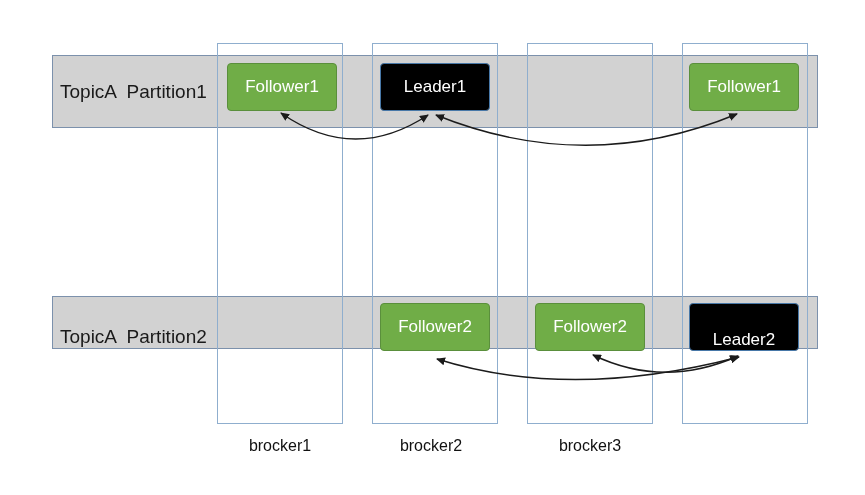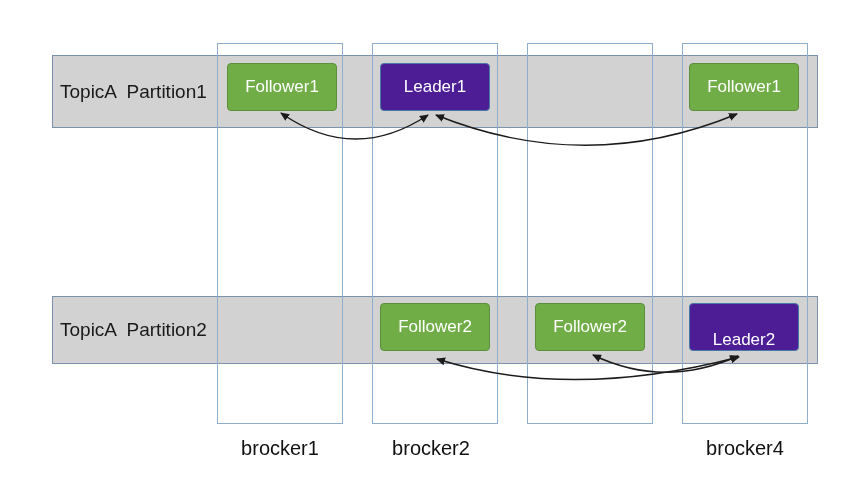--- a/index.html
+++ b/index.html
@@ -7,48 +7,48 @@
     position:relative; width:865px; height:495px; background:#ffffff;
     font-family:"Liberation Sans", sans-serif; overflow:hidden;
   }
   
   .band {
     position:absolute; left:52px; width:766px;
     background:#D2D2D2; border:1px solid #7C91AC; box-sizing:border-box;
     display:flex; align-items:center;
   }
   .band1 { top:55px;  height:73px; }
-  .band2 { top:296px; height:68px; }
+  .band2 { top:296px; height:53px;align-items:flex-end; }
   .band-label {
     padding-left:7px; font-size:19px; color:#1A1A1A; white-space:pre;
   }
   
   .col {
     position:absolute; top:43px; height:381px; width:126px;
     border:1px solid #8FAECE; box-sizing:border-box; background:transparent;
   }
   .col1 { left:217px; } .col2 { left:372px; } .col3 { left:527px; } .col4 { left:682px; }
   
   .node {
     position:absolute; width:110px; height:48px; border-radius:4px;
     display:flex; align-items:center; justify-content:center;
     color:#ffffff; font-size:17px; box-sizing:border-box;
   }
   .follower { background:#70AD47; border:1.5px solid #5A8F3C; }
-  .leader   { background:#4c1d95; border:1.5px solid #4878A8; }
+  .leader   { background:#000000; border:1.5px solid #4878A8; }
   .n1 { left:227px; top:63px;  }
   .n2 { left:380px; top:63px;  }
   .n3 { left:689px; top:63px;  }
   .n4 { left:380px; top:303px; }
   .n5 { left:535px; top:303px; }
   .n6 { left:689px; top:303px;align-items:flex-end; }
   
   .broker-label {
     position:absolute; top:437px; width:126px; text-align:center;
-    font-size:20px; color:#111111;
+    font-size:16px; color:#111111;
   }
   .bl1 { left:217px; } .bl2 { left:368px; } .bl3 { left:527px; } .bl4 { left:682px; }
   
   .arrows { position:absolute; left:0; top:0; width:865px; height:495px; pointer-events:none; }
   .arrows path.link { fill:none; stroke:#1B1B1B; stroke-width:1.4px; }
 </style>
 </head>
 <body>
 
 <div class="stage">
@@ -79,21 +79,21 @@
   </div>
   <div class="node follower n5">
     <span>Follower2</span>
   </div>
   <div class="node leader n6">
     <span>Leader2</span>
   </div>
 
   <div class="broker-label bl1">brocker1</div>
   <div class="broker-label bl2">brocker2</div>
-  <div class="broker-label bl4">brocker4</div>
+  <div class="broker-label bl3">brocker3</div>
 
   <svg class="arrows" viewBox="0 0 865 495" xmlns="http://www.w3.org/2000/svg">
     <defs>
       <marker id="ah" markerUnits="userSpaceOnUse" markerWidth="10" markerHeight="8" refX="8" refY="4" orient="auto-start-reverse">
         <path d="M0,0 L9,4 L0,8 Z" fill="#1B1B1B"></path>
       </marker>
     </defs>
     <path class="link" d="M 281 113 Q 354 164 428 115" marker-start="url(#ah)" marker-end="url(#ah)"></path>
     <path class="link" d="M 436 115 Q 587 176 737 114" marker-start="url(#ah)" marker-end="url(#ah)"></path>
     <path class="link" d="M 593 355 Q 664 389 738 356" marker-start="url(#ah)" marker-end="url(#ah)"></path>

